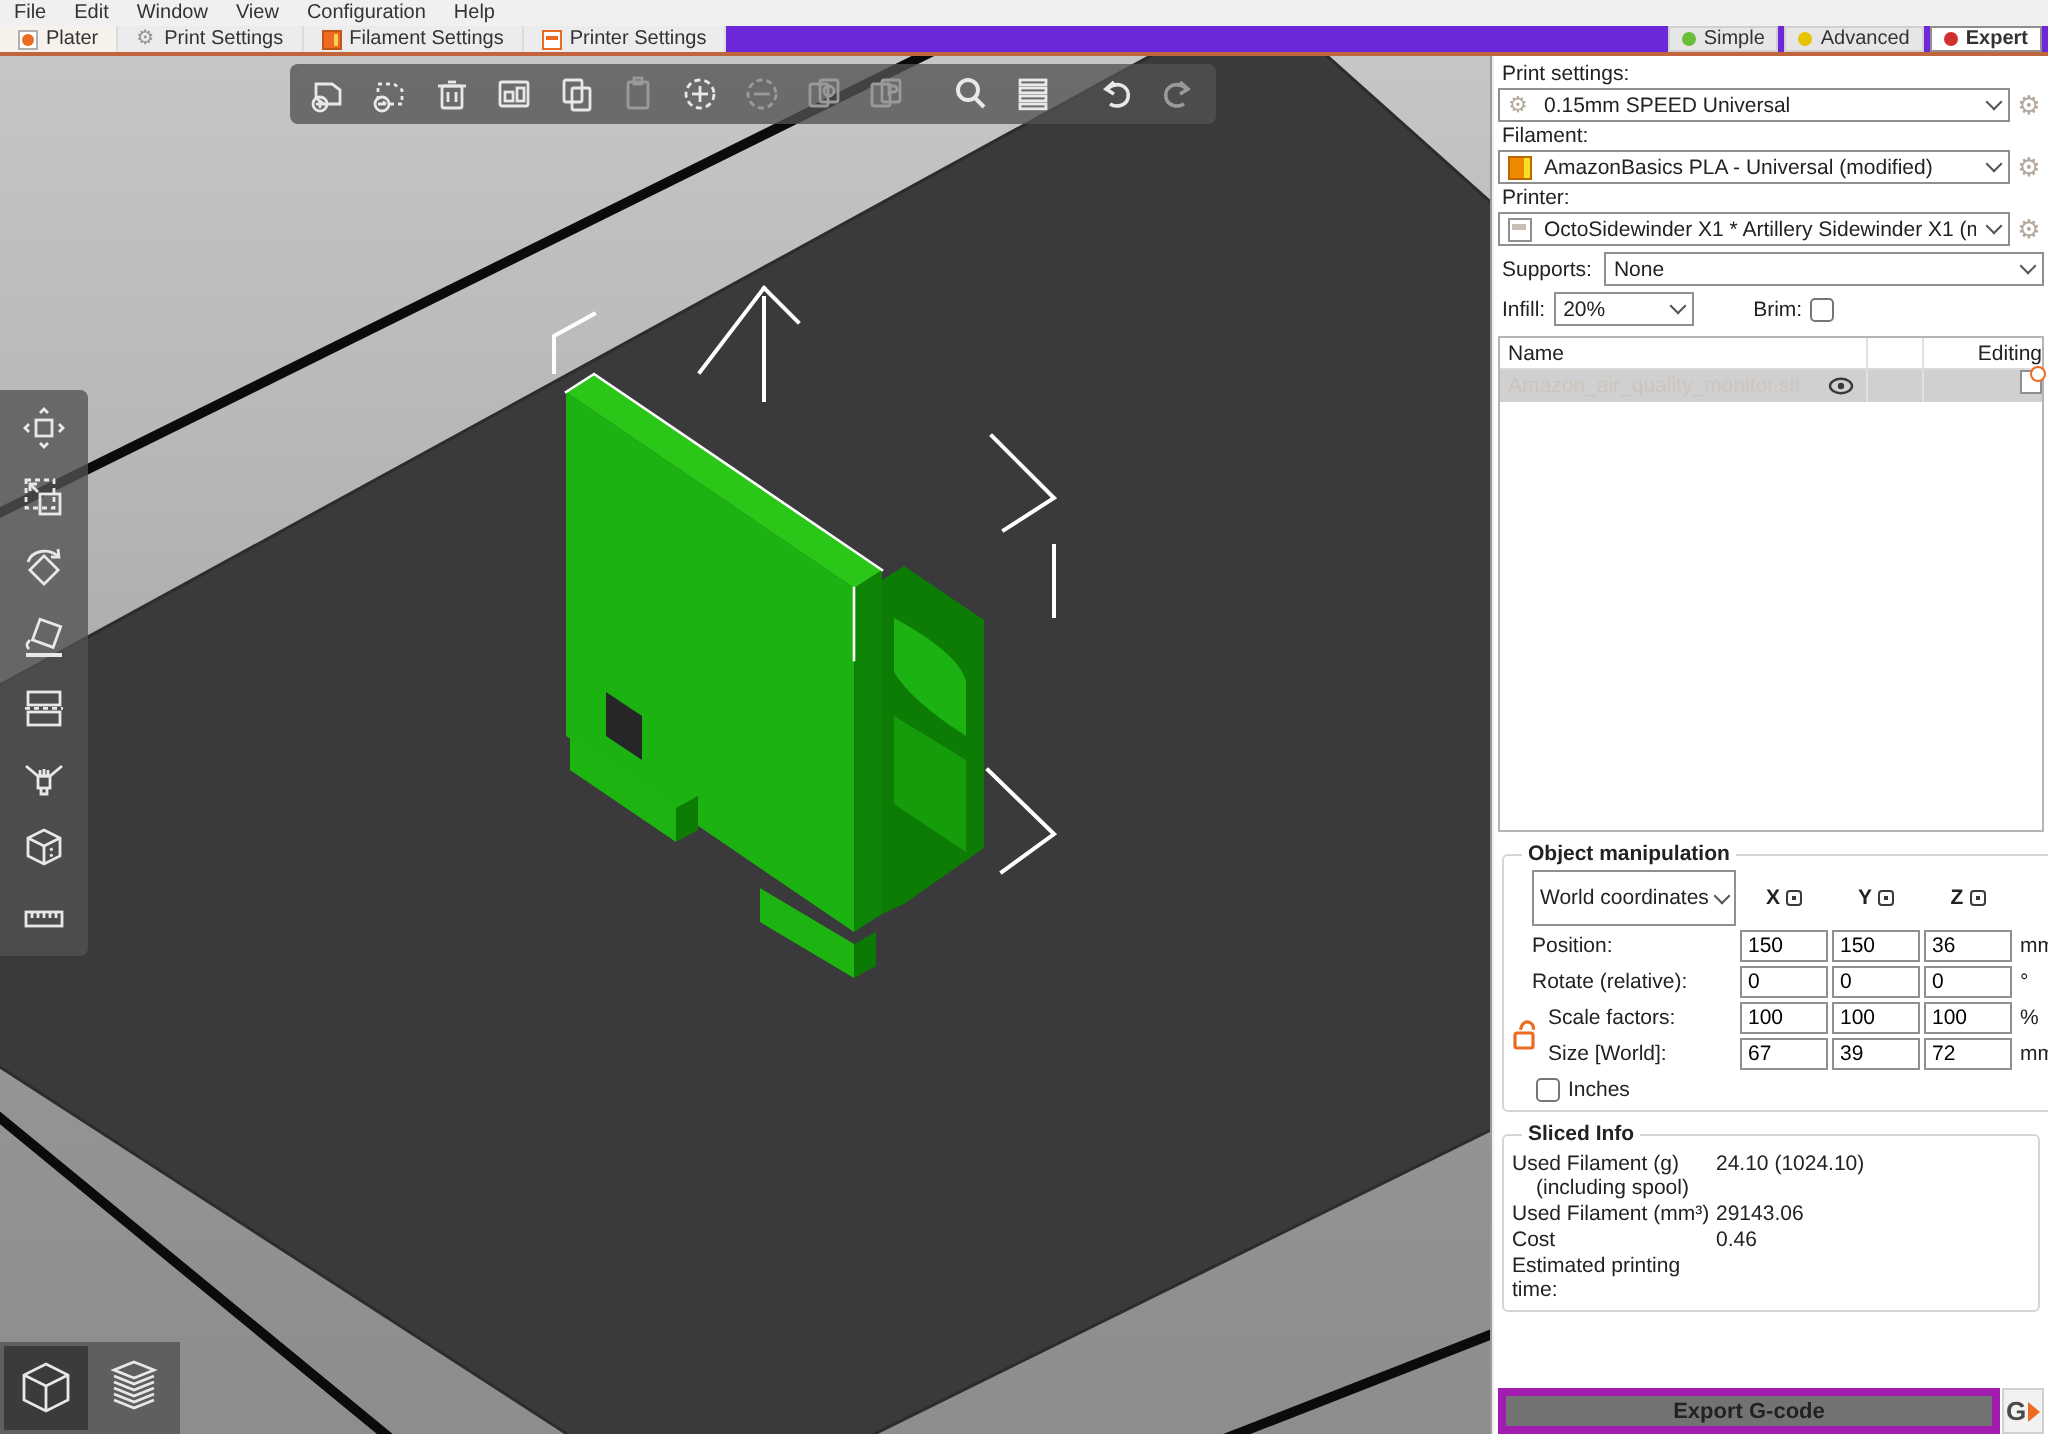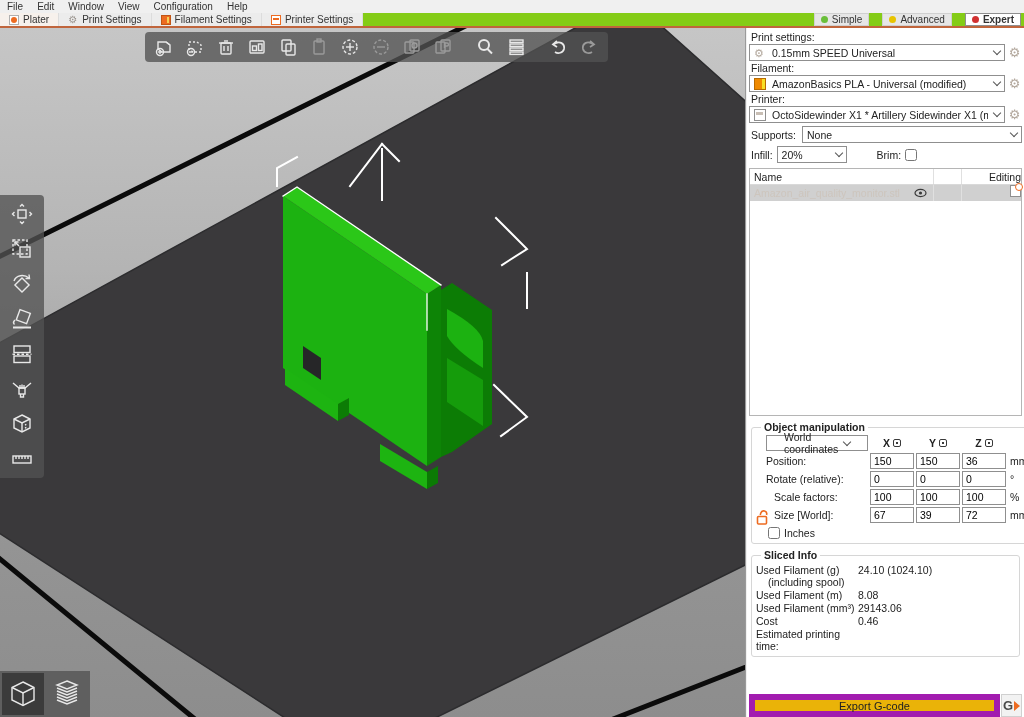--- a/index.html
+++ b/index.html
@@ -5,32 +5,32 @@
   * { margin:0; padding:0; box-sizing:border-box; }
   html,body { width:1024px; height:717px; overflow:hidden; }
   body { font-family:"Liberation Sans", sans-serif; font-size:10.5px; color:#222; background:#f0f0f0; }
   #app { position:relative; width:1024px; height:717px; background:#f0f0f0; }
 
   
   #menubar { position:absolute; left:0; top:0; width:1024px; height:13px; background:#f0f0f0; display:flex; align-items:center; gap:0; font-size:10px; }
   .menu-item { padding:0 7px; height:13px; line-height:13px; color:#333; cursor:default; }
 
   
-  #tabbar { position:absolute; left:0; top:13px; width:1024px; height:15px; background:#84cc16; display:flex; align-items:stretch; border-bottom:2px solid #c0653c; }
+  #tabbar { position:absolute; left:0; top:13px; width:1024px; height:15px; background:#6d28d9; display:flex; align-items:stretch; border-bottom:2px solid #c0653c; }
   .tab { display:flex; align-items:center; gap:4px; padding:0 9px; background:#ececec; border-right:1px solid #dcdcdc; font-size:10px; color:#333; }
   .tab.selected { background:#f7f1ec; }
   .tab-ic { width:10px; height:10px; display:inline-block; position:relative; }
   .ic-plater { border:1px solid #b0b0b0; background:#fff; }
   .ic-plater::after { content:""; position:absolute; left:1px; top:1px; width:6px; height:6px; border-radius:50%; background:#ED6B21; }
   .ic-gear { color:#9a948e; font-size:10px; line-height:10px; }
   .ic-spool { background:#ED6B21; border:1px solid #c05515; }
   .ic-spool::after { content:""; position:absolute; right:1px; top:1px; width:2px; height:6px; background:#f5d054; }
   .ic-printer { border:1px solid #ED6B21; background:#fff; }
   .ic-printer::after { content:""; position:absolute; left:1px; top:2px; width:6px; height:2px; background:#ED6B21; }
-  #modes { margin-left:auto; display:flex; align-items:center; gap:13px; padding-right:3px; }
+  #modes { margin-left:auto; display:flex; align-items:center; gap:3px; padding-right:3px; }
   .mode-btn { display:flex; align-items:center; gap:4px; height:13px; padding:0 6px; background:#e6e6e6; border:1px solid #d0d0d0; font-size:10px; color:#333; }
   .mode-btn.selected { background:#ffffff; border:1px solid #8f8f8f; font-weight:bold; }
   .mode-dot { width:7px; height:7px; border-radius:50%; display:inline-block; }
 
   
   #viewport { position:absolute; left:0; top:28px; width:746px; height:689px; background:linear-gradient(180deg,#c6c6c6 0%,#b4b4b4 35%,#949494 75%,#8d8d8d 100%); overflow:hidden; border-right:1px solid #9a9a9a; }
   #scene { position:absolute; left:0; top:0; }
 
   
   .gl-toolbar { position:absolute; background:rgba(82,82,82,0.78); border-radius:4px; display:flex; align-items:center; }
@@ -82,36 +82,36 @@
   
   #manip-grid { display:grid; grid-template-columns:102px 44px 44px 44px 22px; column-gap:2px; row-gap:2px; align-items:center; margin-left:10px; }
   .axis-hdr { font-weight:bold; text-align:center; display:flex; align-items:center; justify-content:center; gap:3px; }
   .axis-ic { width:8px; height:8px; border:1px solid #3a3a3a; border-radius:2px; display:inline-block; position:relative; }
   .axis-ic span { position:absolute; left:2px; top:2px; width:2px; height:2px; background:#3a3a3a; }
   .num-in { width:100%; height:16px; border:1px solid #8f8f8f; font-family:"Liberation Sans",sans-serif; font-size:10.5px; padding:0 3px; }
   .row-lab { padding-left:0; }
   .row-lab.indent { padding-left:8px; }
   .unit { padding-left:2px; }
   #lock-ic { position:absolute; left:4px; top:77px; }
-  #manip-combo { height:16px; border:1px solid #8f8f8f; display:flex; align-items:center; padding:0 17px; }
+  #manip-combo { height:28px; border:1px solid #8f8f8f; display:flex; align-items:center; padding:0 3px; }
   #inches-row { display:flex; align-items:center; gap:4px; margin:4px 0 1px 12px; }
 
   
   .info-r1 { display:grid; grid-template-columns:46px 104px 52px auto; margin:1px 0; }
   .info-r2 { display:grid; grid-template-columns:46px auto; margin:2px 0; }
   .info-r3 { margin:3px 0 1px 0; }
 
   
   .si-row { display:grid; grid-template-columns:102px auto; margin:1px 0; }
   .si-lab2 { padding-left:12px; }
   .si-val { align-self:start; }
 
   
   #export-row { position:absolute; left:2px; bottom:0px; width:273px; height:23px; display:flex; gap:1px; }
-  #export-btn { flex:1; background:#eab308; border:6px solid #a21caf; display:flex; align-items:center; justify-content:center; font-weight:normal; font-size:11px; }
+  #export-btn { flex:1; background:#737373; border:4px solid #a21caf; display:flex; align-items:center; justify-content:center; font-weight:bold; font-size:11px; }
   #gcode-ic { width:21px; background:#f2f2f2; border:1px solid #d0d0d0; display:flex; align-items:center; justify-content:center; font-weight:bold; font-size:13px; color:#4a4a4a; }
   #gcode-ic .tri { width:0; height:0; border-left:6px solid #ED6B21; border-top:5px solid transparent; border-bottom:5px solid transparent; margin-left:1px; }
 </style>
 </head>
 <body>
 
 <div id="app">
 
   <div id="menubar">
     <span class="menu-item">File</span>
@@ -516,24 +516,20 @@
     <fieldset>
       <legend>Sliced Info</legend>
       <div class="si-row">
         <span>
           <div>Used Filament (g)</div>
           <div class="si-lab2">(including spool)</div>
         </span>
         <span class="si-val">24.10 (1024.10)</span>
       </div>
       <div class="si-row">
-        <span>Used Filament (m)</span>
-        <span class="si-val">8.08</span>
-      </div>
-      <div class="si-row">
         <span>Used Filament (mm³)</span>
         <span class="si-val">29143.06</span>
       </div>
       <div class="si-row">
         <span>Cost</span>
         <span class="si-val">0.46</span>
       </div>
       <div class="si-row">
         <span>
           <div>Estimated printing time:</div>

